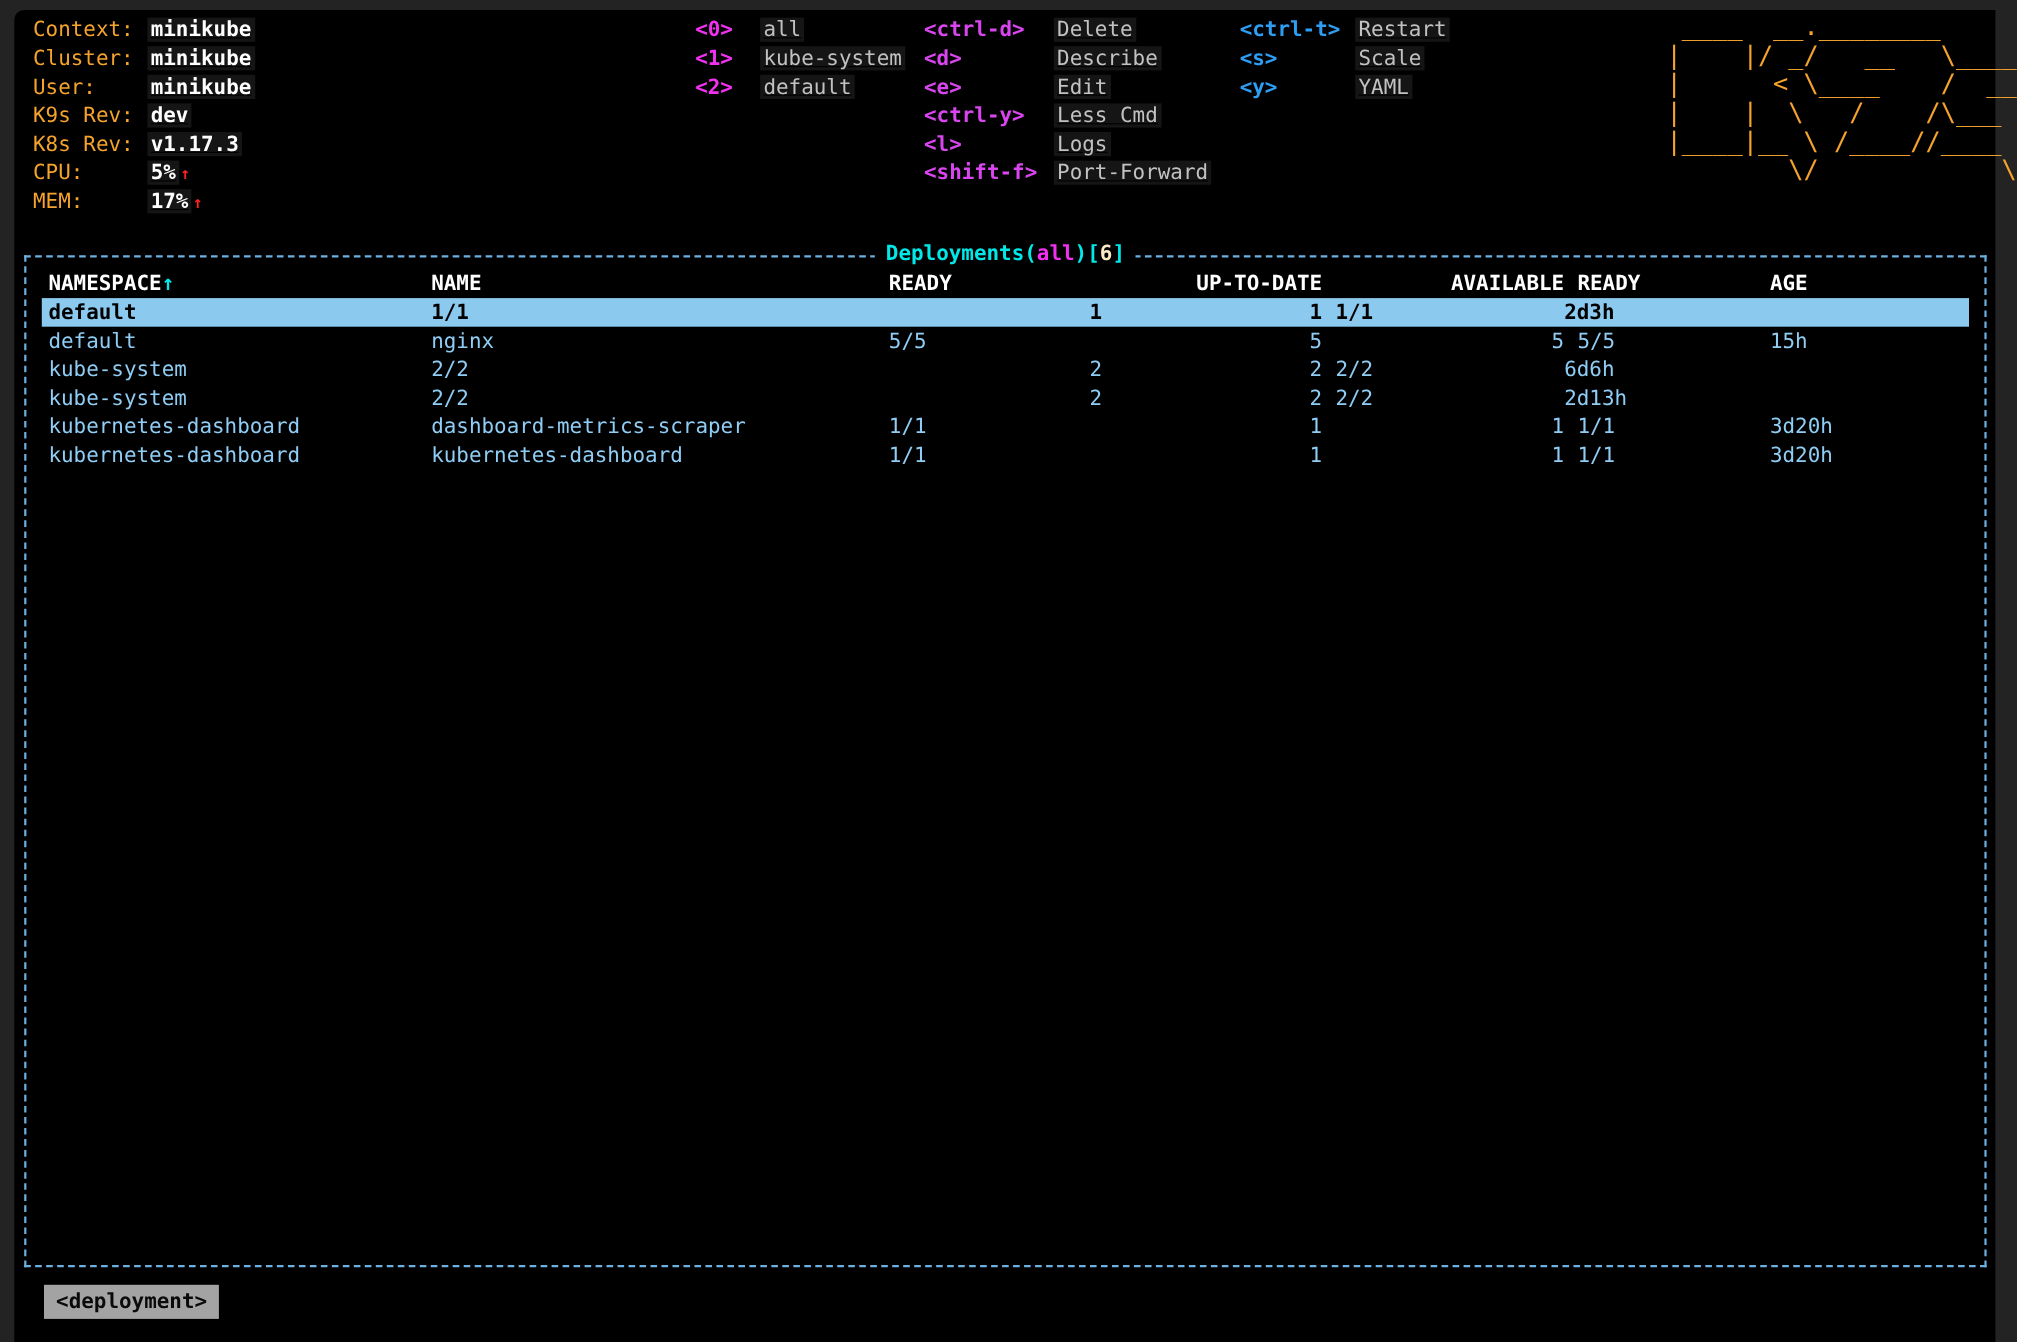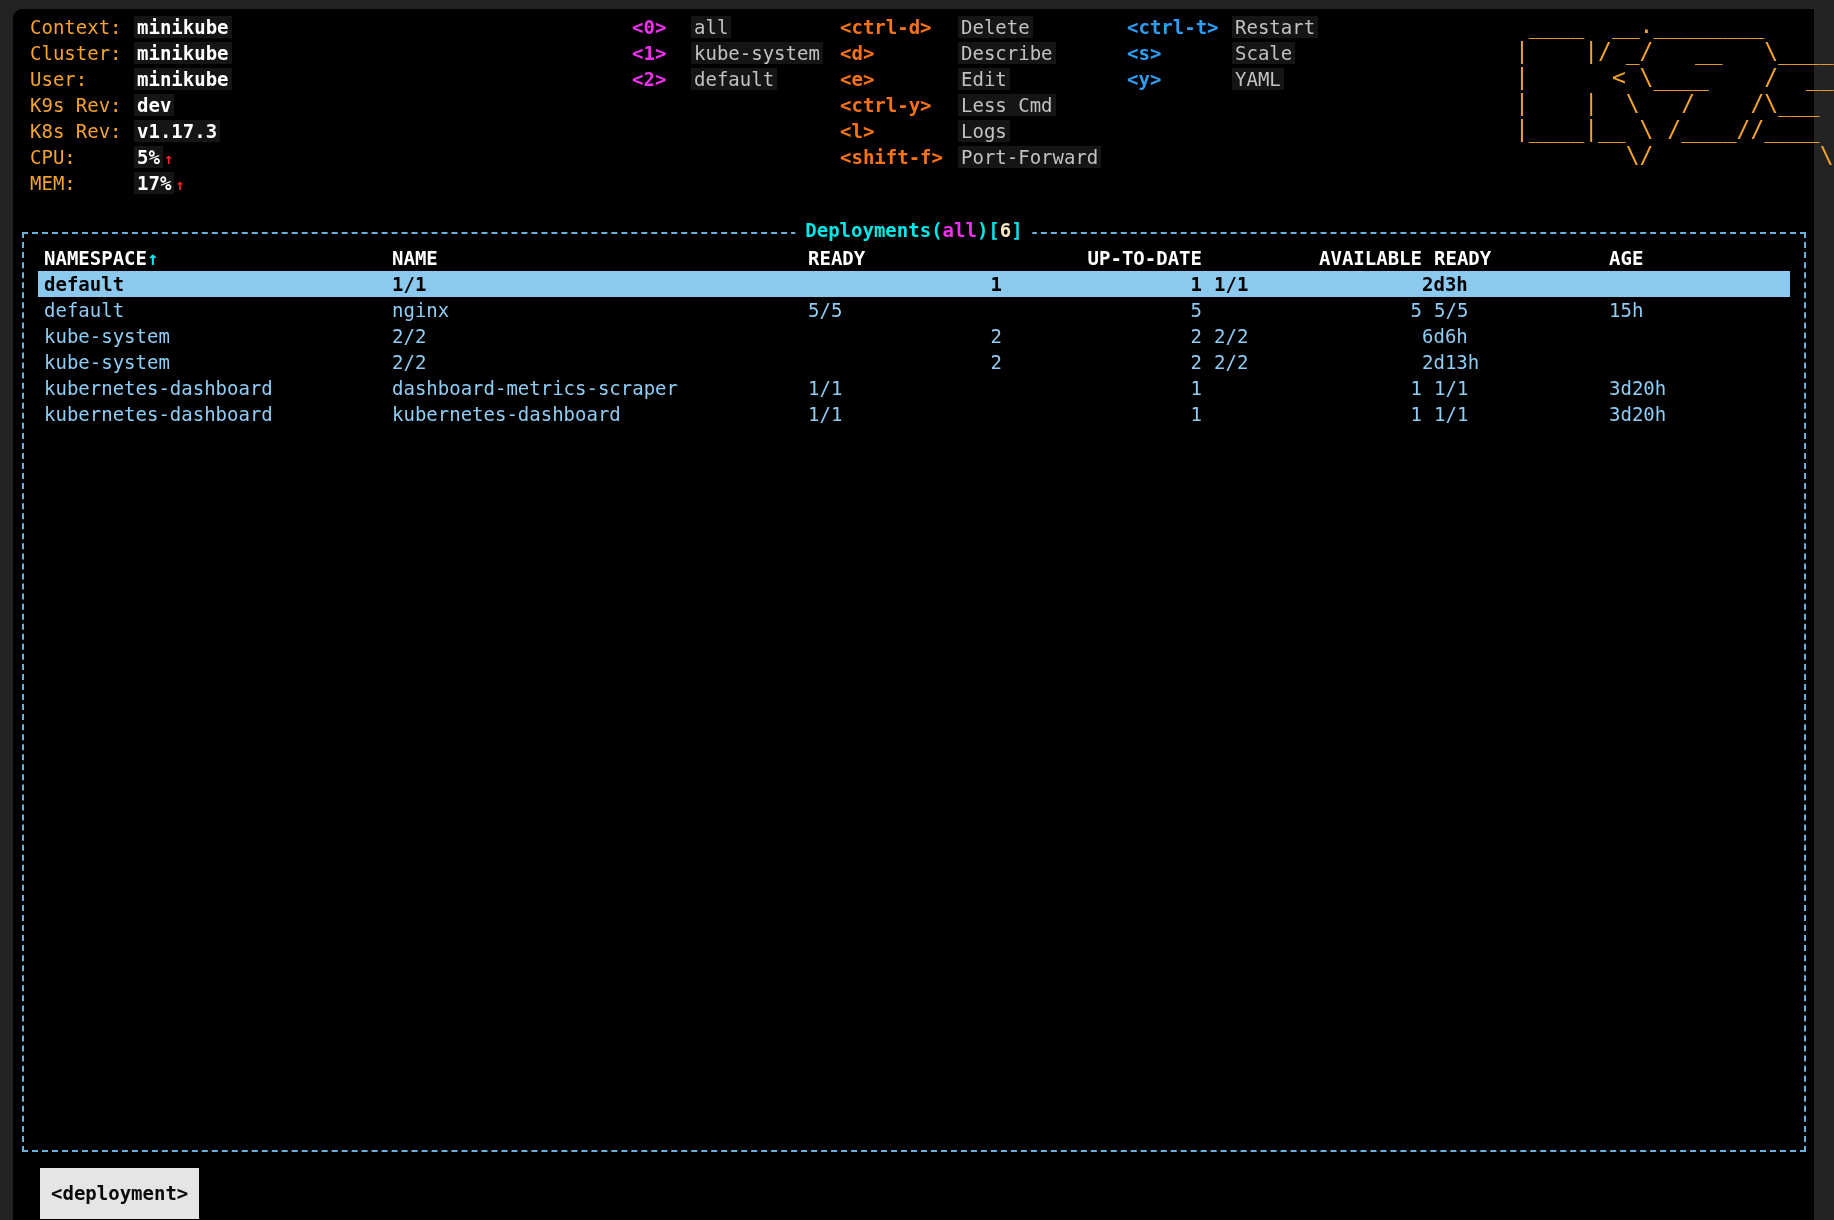--- a/index.html
+++ b/index.html
@@ -7,32 +7,32 @@
     width:1834px;height:1220px;overflow:hidden;position:relative;
     background:#232323;
     font-family:"DejaVu Sans Mono","Liberation Mono",monospace;
     font-size:19px;
   }
   .terminal{
     position:absolute;left:13px;top:9px;right:20px;bottom:0;
     background:#000;border-top-left-radius:9px;
   }
   
-  .hdr-block{position:absolute;top:5px;}
+  .hdr-block{position:absolute;top:5px;text-decoration:underline;}
   .info{left:17px;}
   .info-row{height:26px;line-height:26px;white-space:nowrap;}
   .info-label{display:inline-block;width:104px;color:#f5a32d;}
   .info-value{color:#fff;font-weight:700;background:#151515;padding:0 3px;}
   .trend{color:#ff2323;font-weight:700;font-size:15px;margin-left:1px;}
   .ns{left:597px;}
   .hk-row{height:26px;line-height:26px;white-space:nowrap;margin-left:22px;}
   .hk-key{font-weight:700;display:inline-block;}
   .ns .hk-key{width:59px;color:#f230f2;}
   .m1{left:805px;}
-  .m1 .hk-key{width:118px;color:#f97316;}
+  .m1 .hk-key{width:118px;color:#d946ef;}
   .m2{left:1092px;}
   .m2 .hk-key{width:105px;color:#2e9ef4;}
   .hk-label{color:#c2c2c2;background:#151515;padding:0 3px;}
   .logo{
     position:absolute;left:1502px;top:3px;margin:0;
     color:#f5a32d;font-size:23px;line-height:26px;white-space:pre;
     font-family:"DejaVu Sans Mono","Liberation Mono",monospace;
   }
   
   .panel{
@@ -55,21 +55,21 @@
   }
   .thead{color:#fff;font-weight:700;}
   .sort-arrow{color:#00e8e8;}
   .r{text-align:right;}
   .c-ready2{padding-left:12px;}
   .drow{color:#8fcdf5;}
   .drow.sel{background:#8cc9ef;color:#000;font-weight:700;}
   
   .crumb{
     position:absolute;left:27px;top:1159px;height:27px;line-height:27px;
-    background:#e5e5e5;color:#0a0a0a;font-weight:700;padding:12px 11px;
+    background:#a3a3a3;color:#0a0a0a;font-weight:700;padding:2px 11px;
     white-space:nowrap;
   }
 </style>
 </head>
 <body>
 
 <div class="terminal">
 
   <div class="hdr-block info" id="cluster-info">
       <div class="info-row"><span class="info-label">Context:</span><span class="info-value">minikube</span></div>

